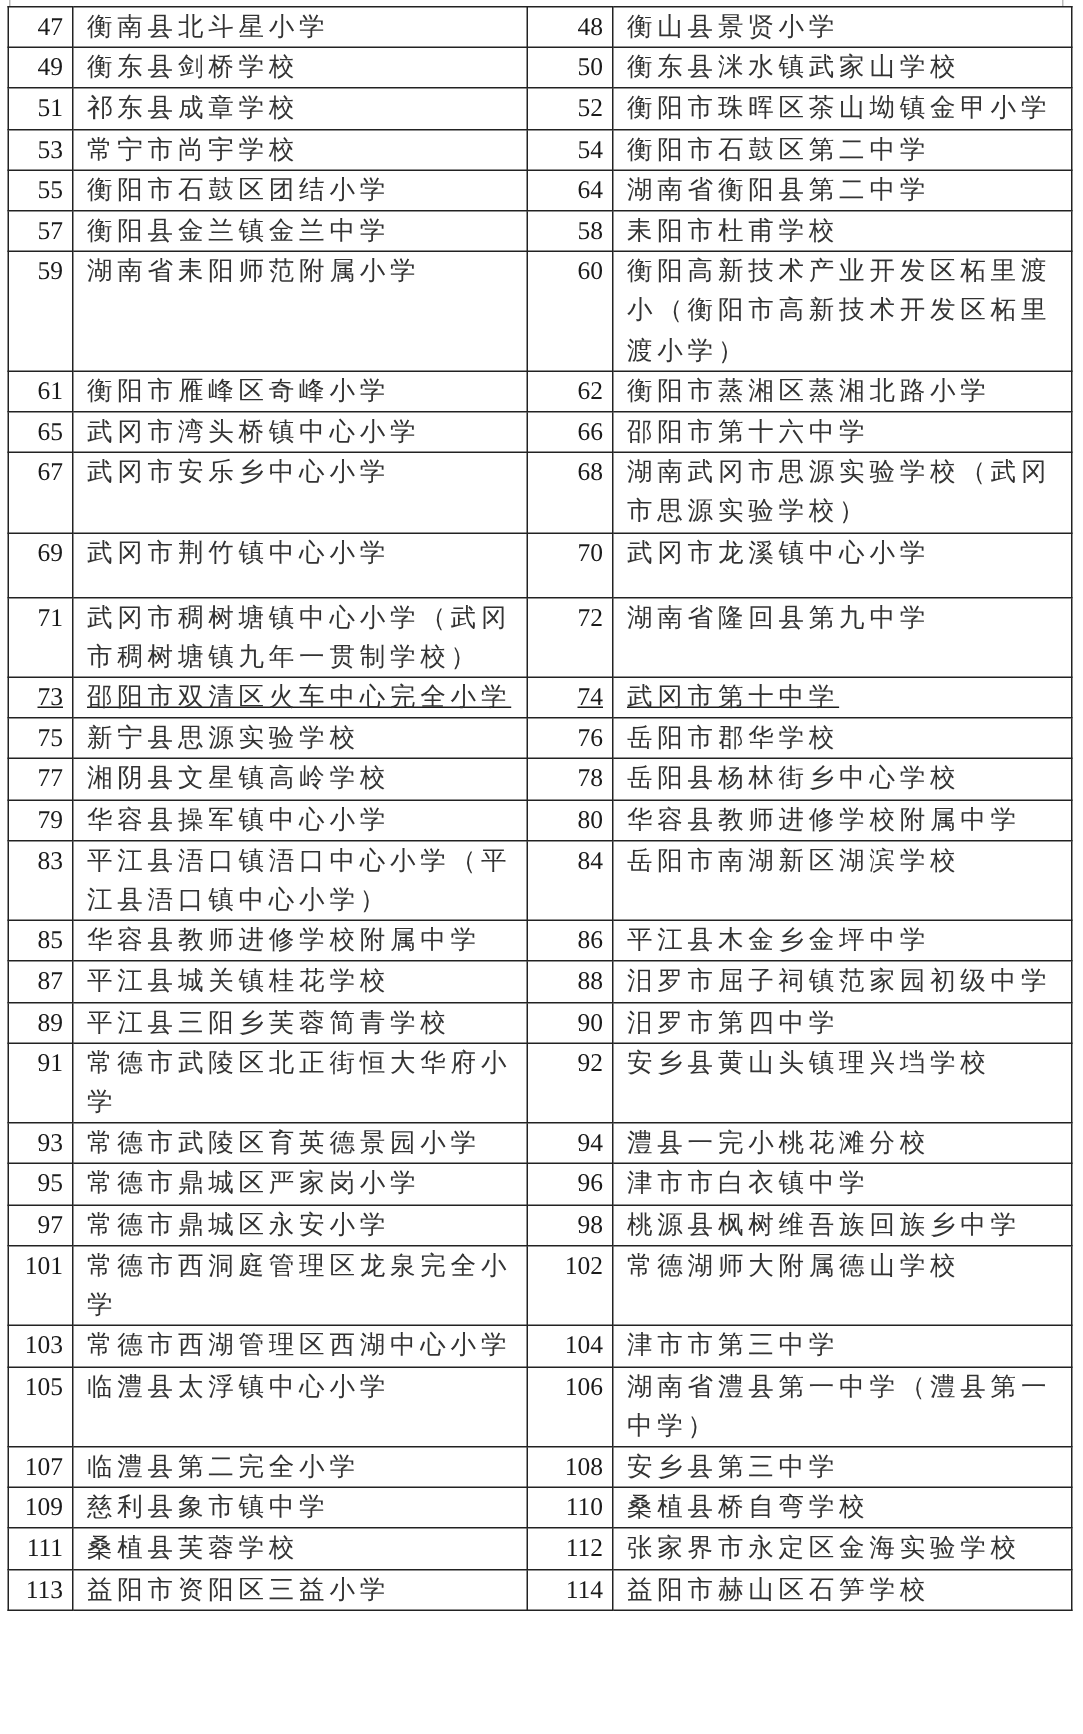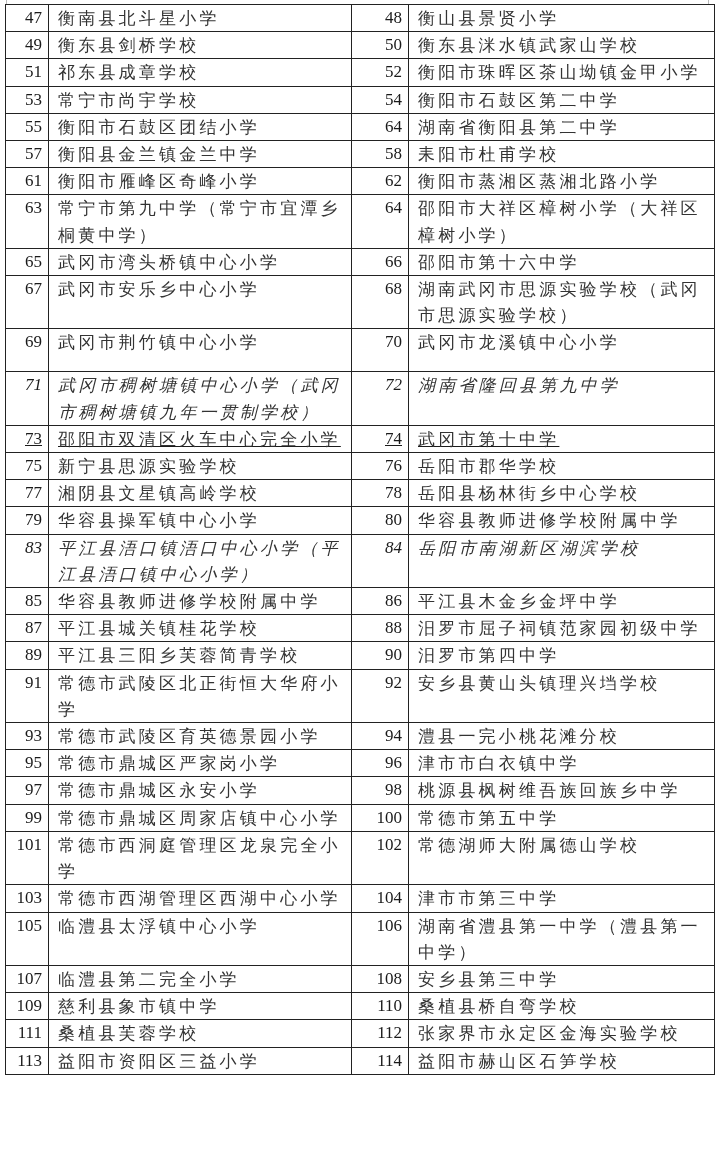--- a/index.html
+++ b/index.html
@@ -104,51 +104,51 @@
         <td class="name">衡阳市石鼓区团结小学</td>
         <td class="num">64</td>
         <td class="name">湖南省衡阳县第二中学</td>
       </tr>
       <tr style="height: 26.9px;">
         <td class="num">57</td>
         <td class="name">衡阳县金兰镇金兰中学</td>
         <td class="num">58</td>
         <td class="name">耒阳市杜甫学校</td>
       </tr>
+      <tr style="height: 79.5px;">
+        <td class="num">59</td>
+        <td class="name">湖南省耒阳师范附属小学</td>
+        <td class="num">60</td>
+        <td class="name">衡阳高新技术产业开发区柘里渡小（衡阳市高新技术开发区柘里渡小学）</td>
+      </tr>
       <tr style="height: 26.9px;">
         <td class="num">61</td>
         <td class="name">衡阳市雁峰区奇峰小学</td>
         <td class="num">62</td>
         <td class="name">衡阳市蒸湘区蒸湘北路小学</td>
-      </tr>
-      <tr style="height: 53.2px;">
-        <td class="num">63</td>
-        <td class="name">常宁市第九中学（常宁市宜潭乡桐黄中学）</td>
-        <td class="num">64</td>
-        <td class="name">邵阳市大祥区樟树小学（大祥区樟树小学）</td>
       </tr>
       <tr style="height: 26.9px;">
         <td class="num">65</td>
         <td class="name">武冈市湾头桥镇中心小学</td>
         <td class="num">66</td>
         <td class="name">邵阳市第十六中学</td>
       </tr>
       <tr style="height: 53.2px;">
         <td class="num">67</td>
         <td class="name">武冈市安乐乡中心小学</td>
         <td class="num">68</td>
         <td class="name">湖南武冈市思源实验学校（武冈市思源实验学校）</td>
       </tr>
       <tr style="height: 43px;">
         <td class="num">69</td>
         <td class="name">武冈市荆竹镇中心小学</td>
         <td class="num">70</td>
         <td class="name">武冈市龙溪镇中心小学</td>
       </tr>
-      <tr style="height: 53.2px; font-style: italic;">
+      <tr style="height: 53.2px;">
         <td class="num">71</td>
         <td class="name">武冈市稠树塘镇中心小学（武冈市稠树塘镇九年一贯制学校）</td>
         <td class="num">72</td>
         <td class="name">湖南省隆回县第九中学</td>
       </tr>
       <tr style="height: 26.9px; text-decoration: underline;">
         <td class="num">73</td>
         <td class="name">邵阳市双清区火车中心完全小学</td>
         <td class="num">74</td>
         <td class="name">武冈市第十中学</td>
@@ -164,21 +164,21 @@
         <td class="name">湘阴县文星镇高岭学校</td>
         <td class="num">78</td>
         <td class="name">岳阳县杨林街乡中心学校</td>
       </tr>
       <tr style="height: 26.9px;">
         <td class="num">79</td>
         <td class="name">华容县操军镇中心小学</td>
         <td class="num">80</td>
         <td class="name">华容县教师进修学校附属中学</td>
       </tr>
-      <tr style="height: 53.2px; font-style: italic;">
+      <tr style="height: 53.2px;">
         <td class="num">83</td>
         <td class="name">平江县浯口镇浯口中心小学（平江县浯口镇中心小学）</td>
         <td class="num">84</td>
         <td class="name">岳阳市南湖新区湖滨学校</td>
       </tr>
       <tr style="height: 26.9px;">
         <td class="num">85</td>
         <td class="name">华容县教师进修学校附属中学</td>
         <td class="num">86</td>
         <td class="name">平江县木金乡金坪中学</td>
@@ -212,26 +212,20 @@
         <td class="name">常德市鼎城区严家岗小学</td>
         <td class="num">96</td>
         <td class="name">津市市白衣镇中学</td>
       </tr>
       <tr style="height: 26.9px;">
         <td class="num">97</td>
         <td class="name">常德市鼎城区永安小学</td>
         <td class="num">98</td>
         <td class="name">桃源县枫树维吾族回族乡中学</td>
       </tr>
-      <tr style="height: 26.9px;">
-        <td class="num">99</td>
-        <td class="name">常德市鼎城区周家店镇中心小学</td>
-        <td class="num">100</td>
-        <td class="name">常德市第五中学</td>
-      </tr>
       <tr style="height: 53.2px;">
         <td class="num">101</td>
         <td class="name">常德市西洞庭管理区龙泉完全小学</td>
         <td class="num">102</td>
         <td class="name">常德湖师大附属德山学校</td>
       </tr>
       <tr style="height: 26.9px;">
         <td class="num">103</td>
         <td class="name">常德市西湖管理区西湖中心小学</td>
         <td class="num">104</td>

